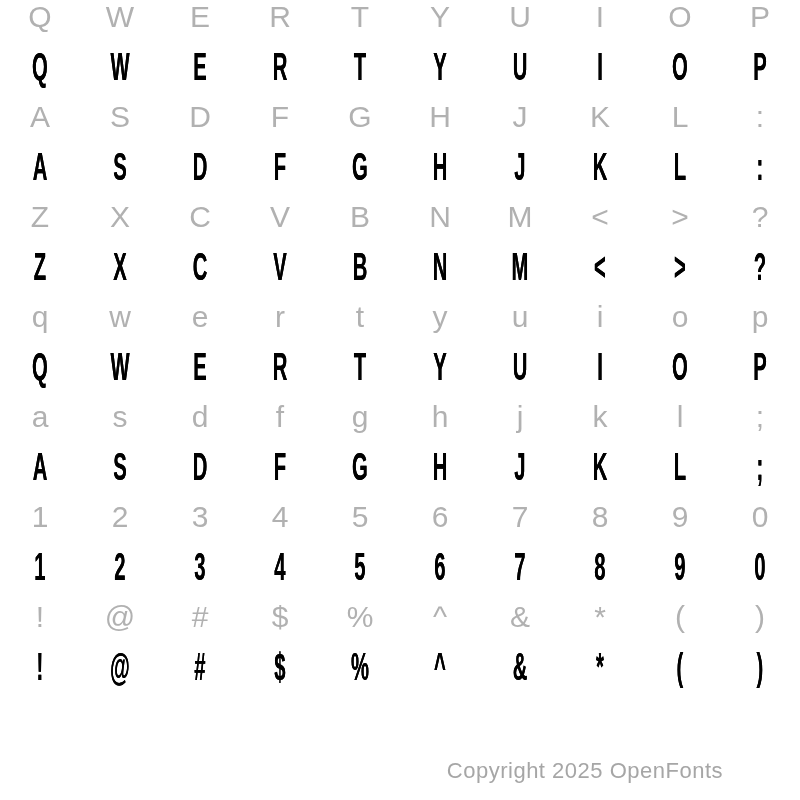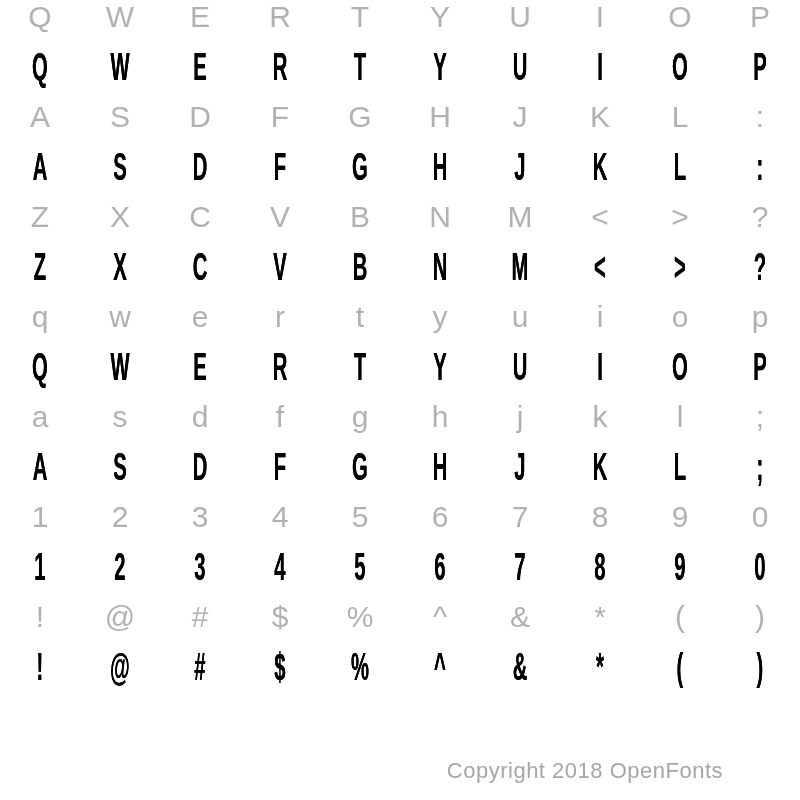--- a/index.html
+++ b/index.html
@@ -251,14 +251,14 @@
       <span class="c">%</span>
       <span class="c">^</span>
       <span class="c">&amp;</span>
       <span class="c">*</span>
       <span class="c">(</span>
       <span class="c">)</span>
     </div>
 
   </div>
 
-  <div class="copyright">Copyright 2018 OpenFonts</div>
+  <div class="copyright">Copyright 2025 OpenFonts</div>
 </div>
 
 </body></html>

